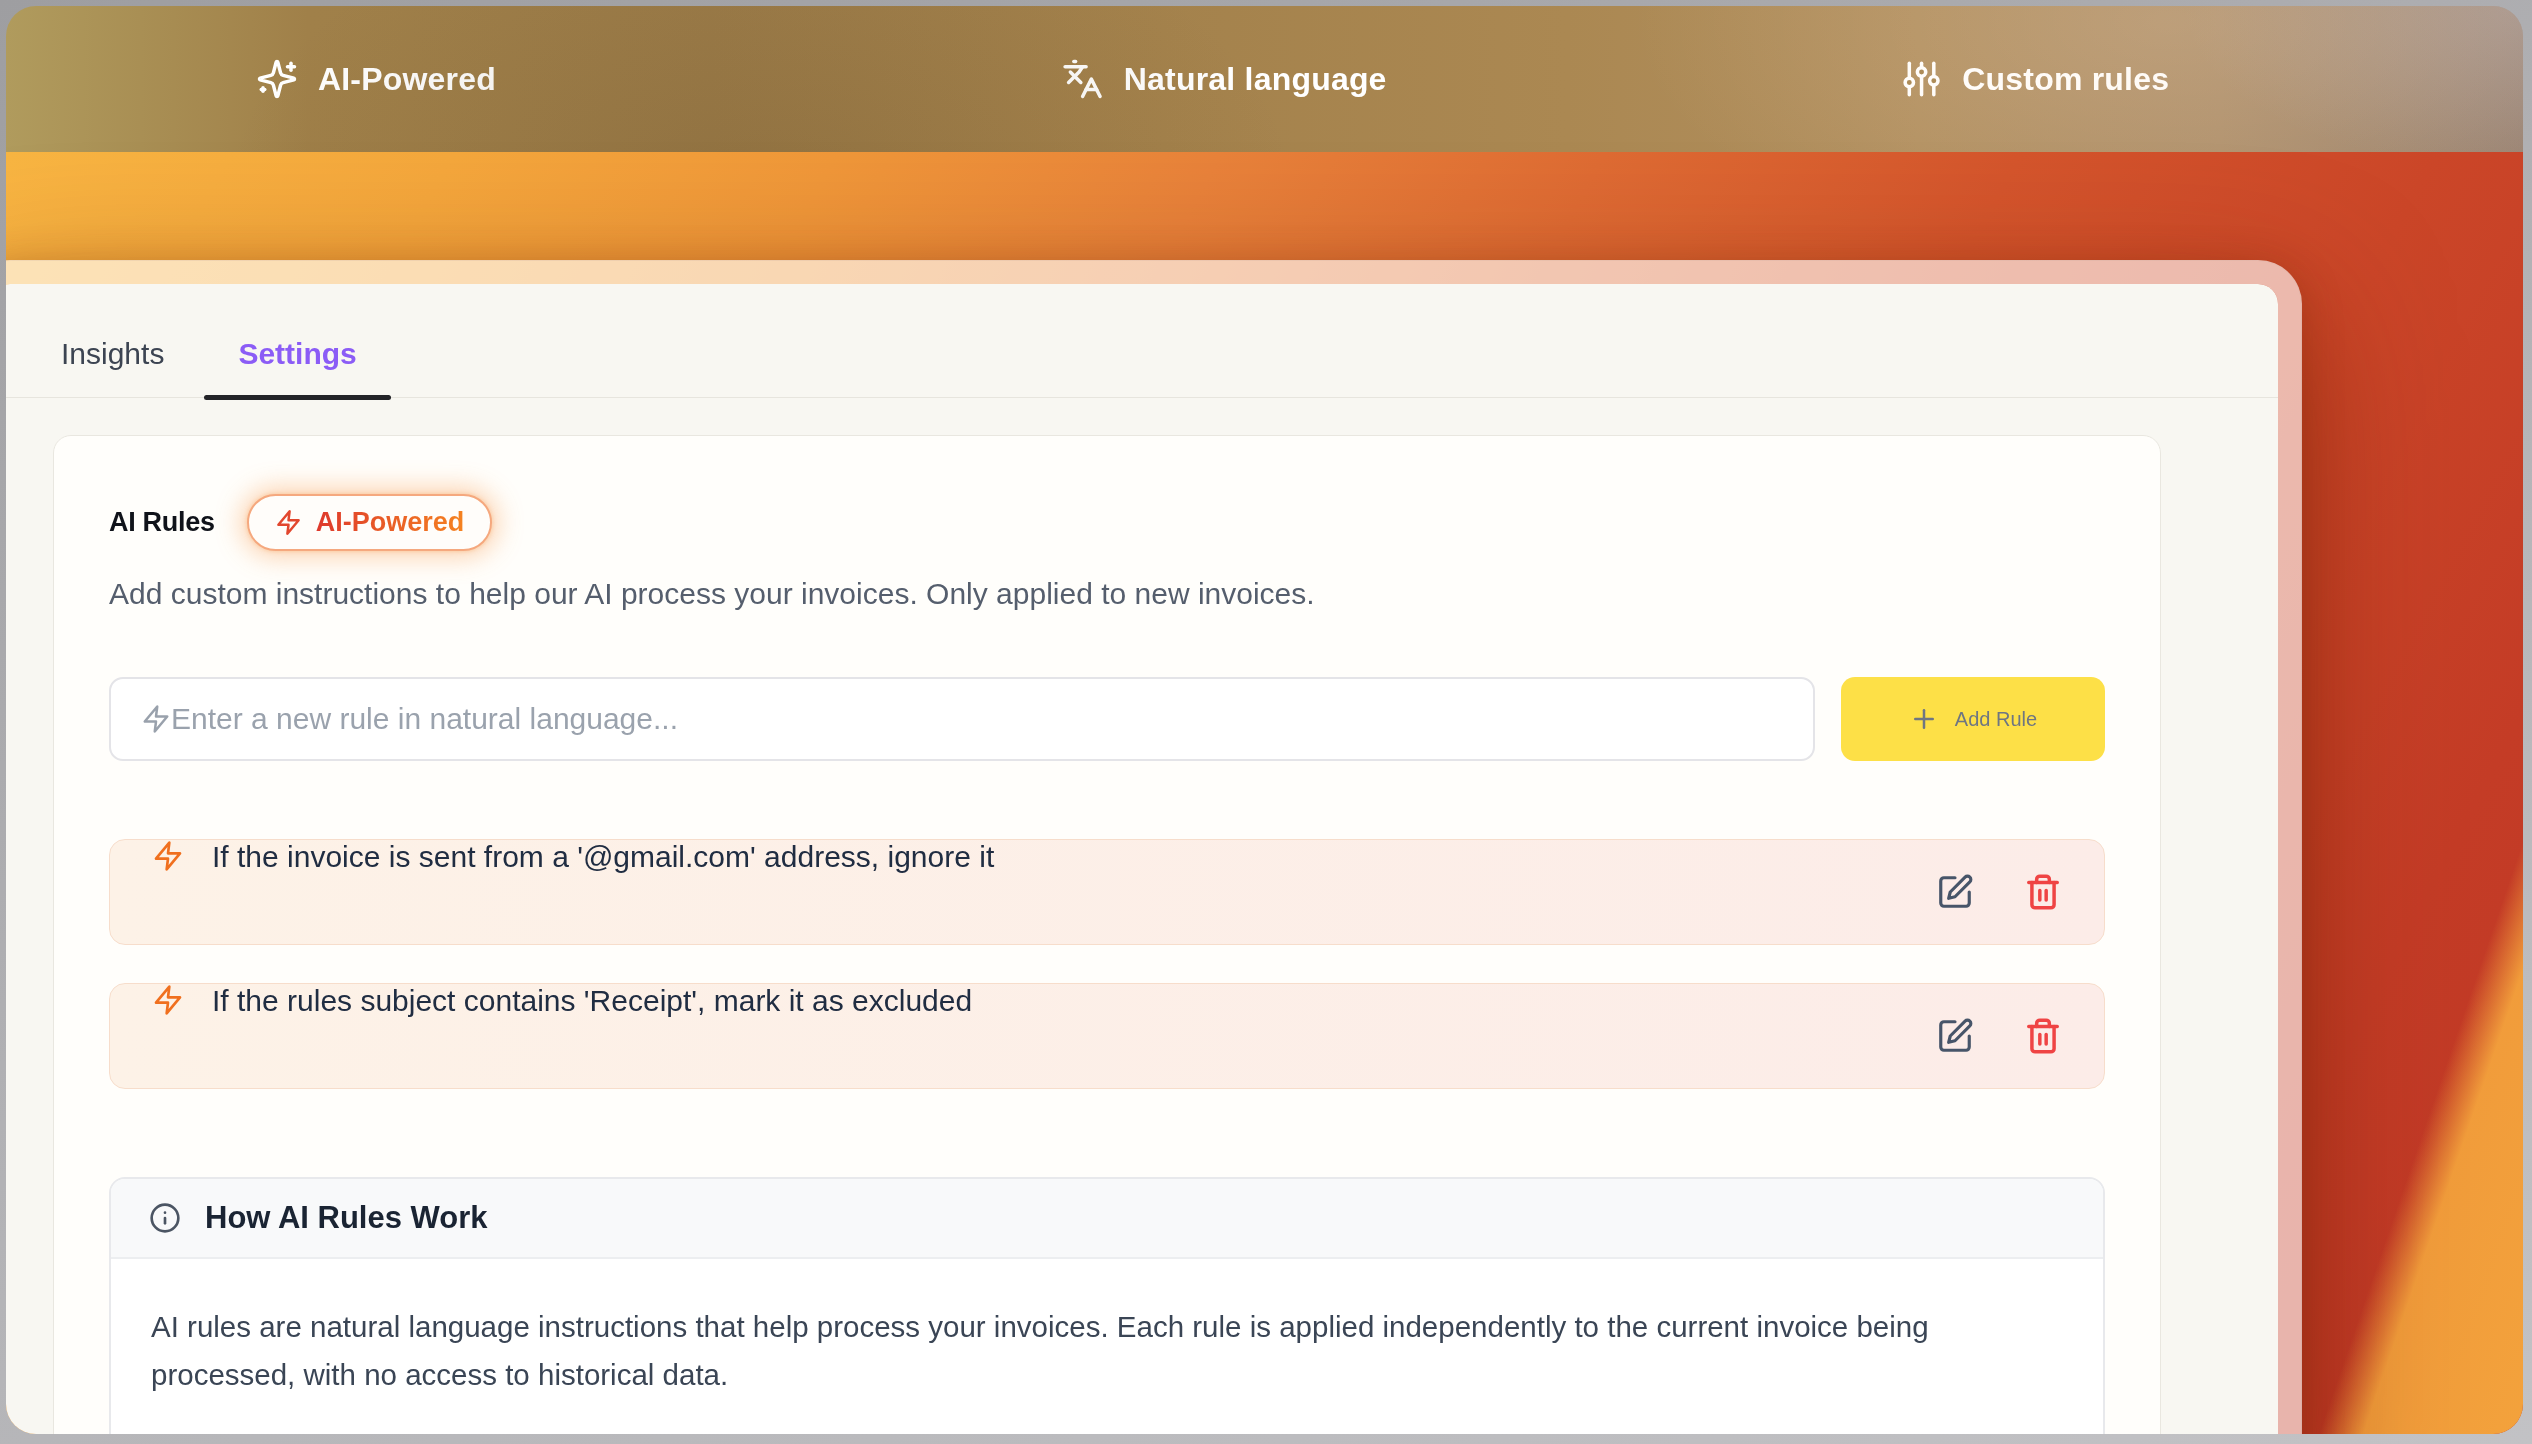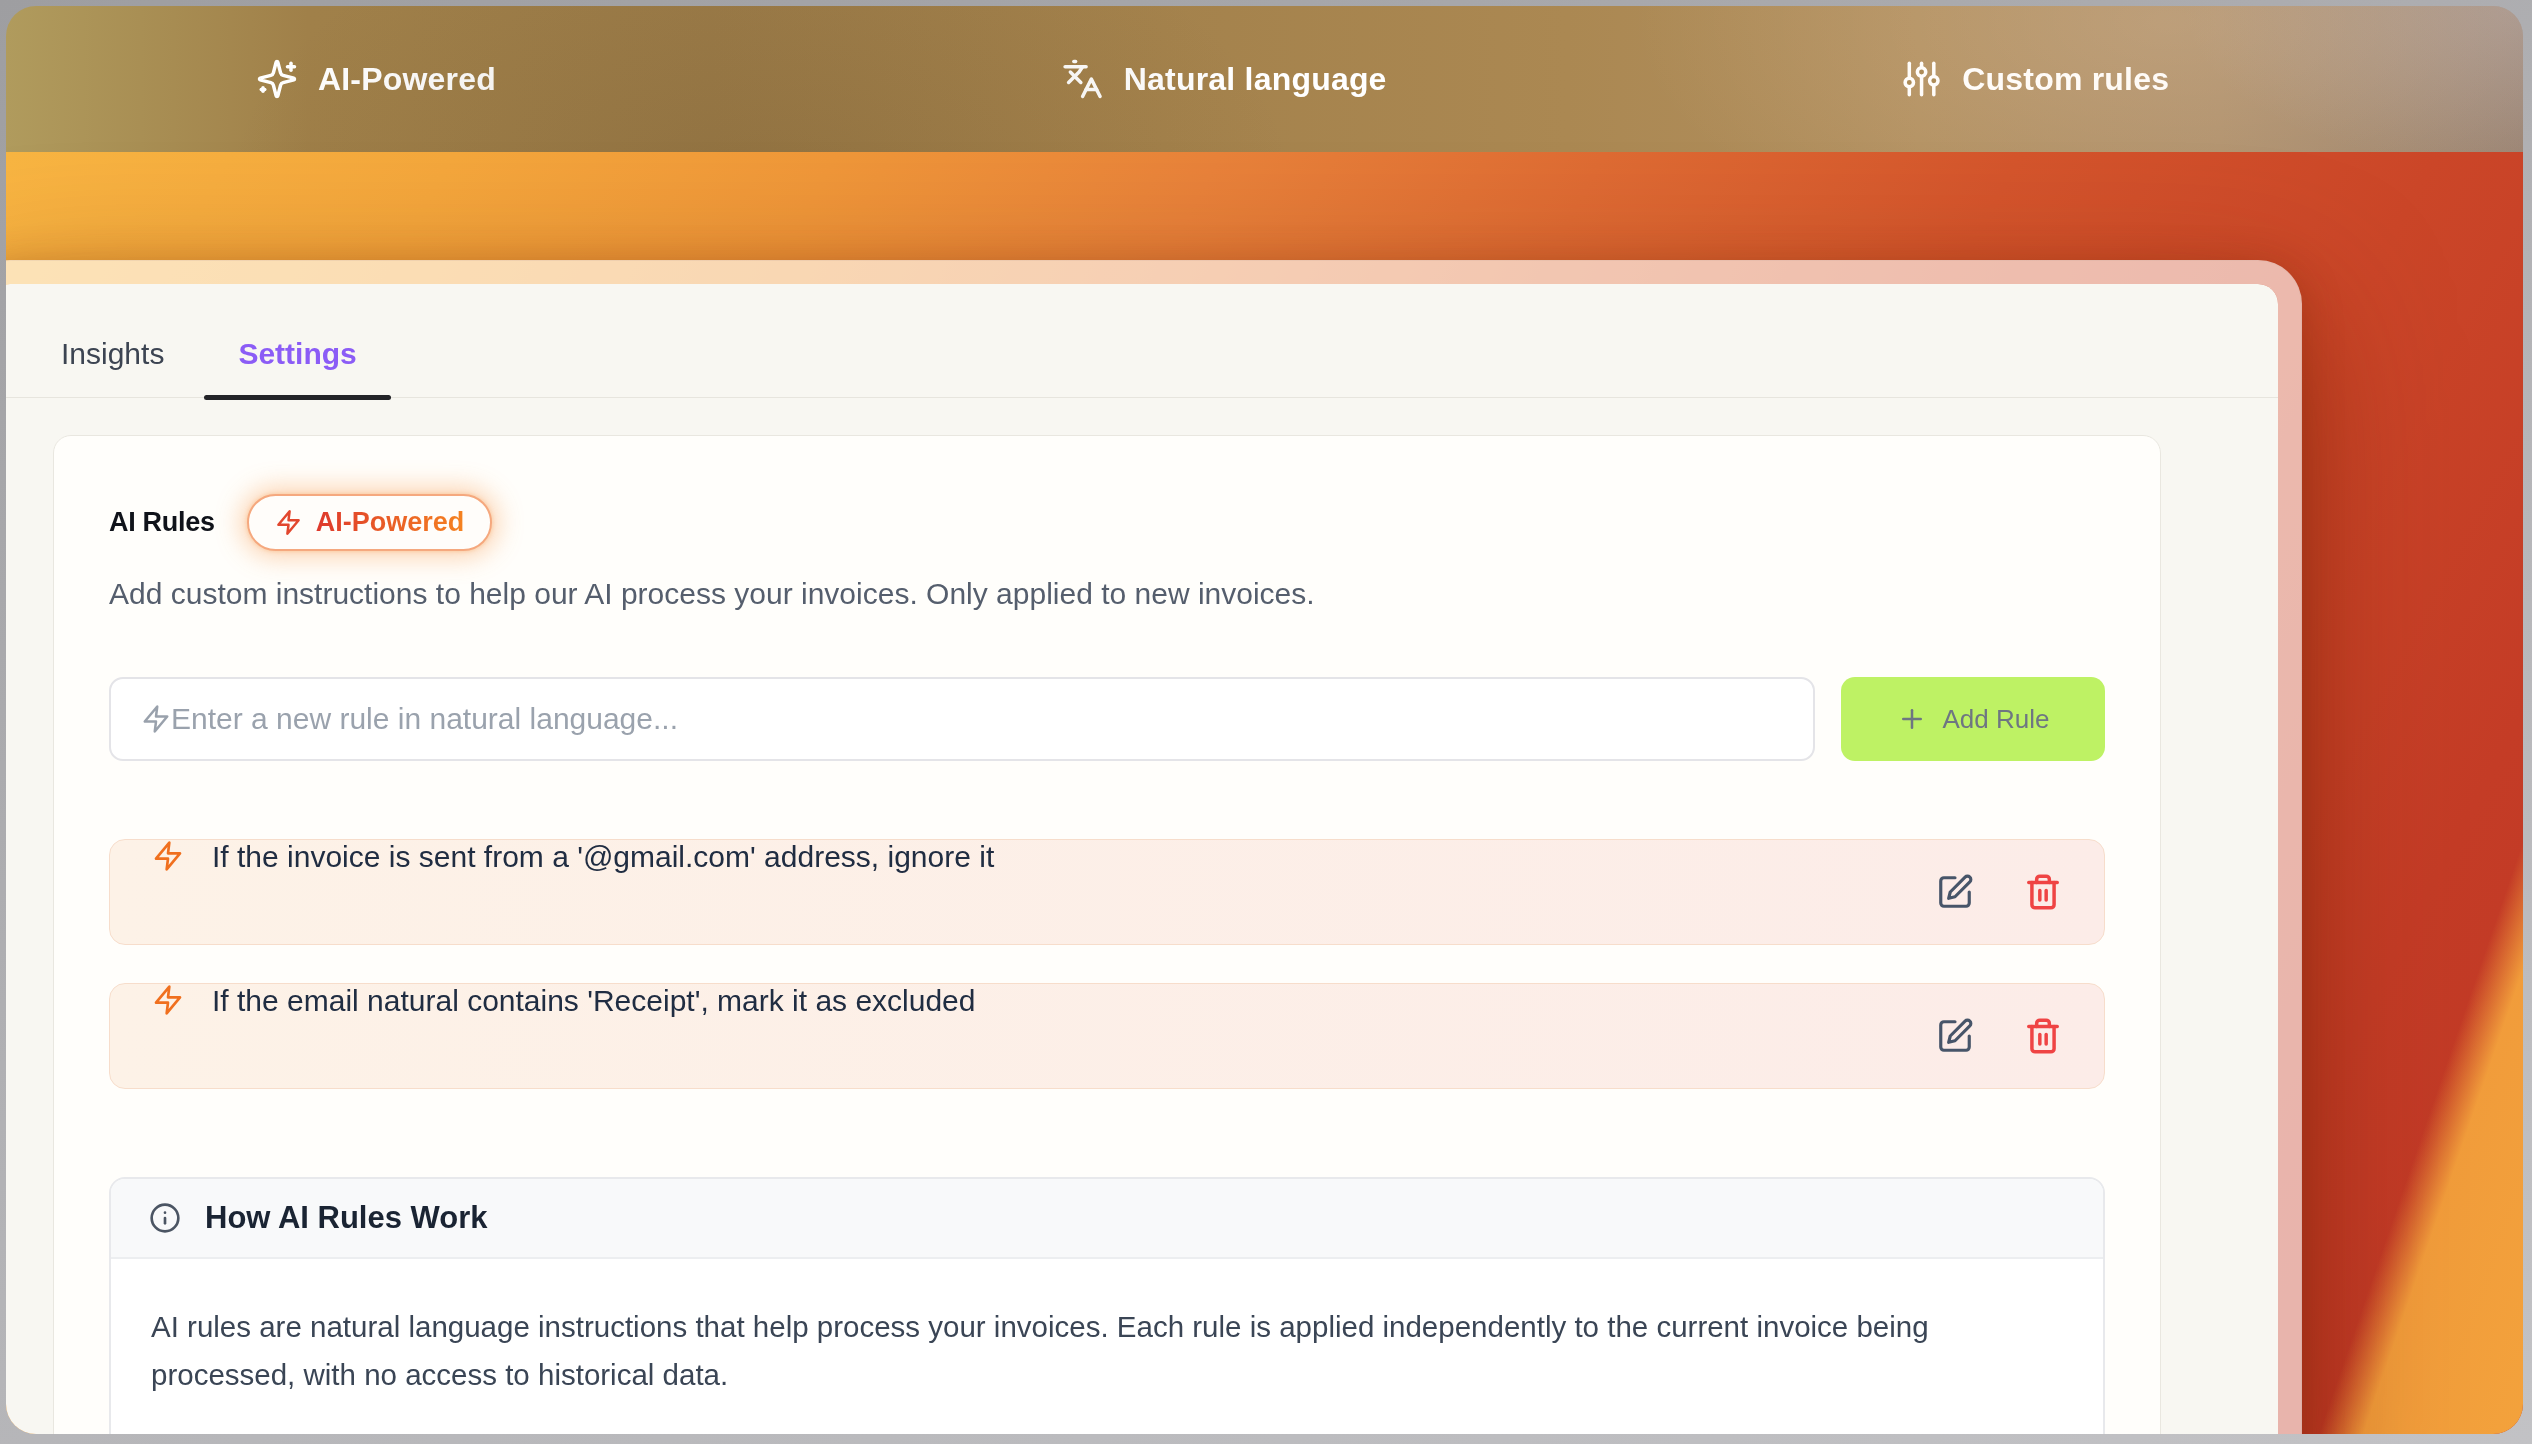--- a/index.html
+++ b/index.html
@@ -93,23 +93,23 @@
     flex:1; height:84px; background:#ffffff; border:2px solid #e4e4e8; border-radius:14px;
     display:flex; align-items:center; padding:0 30px; 
   }
   .rule-input svg { width:30px; height:30px; color:#99a1ac; flex:none; }
   .rule-input input {
     border:none; outline:none; background:transparent; width:100%;
     font-family:inherit; font-size:30px; color:#1c2330;
   }
   .rule-input input::placeholder { color:#9aa2ad; }
   .add-btn {
-    width:264px; height:84px; background:#bef264; border:none; border-radius:14px;
+    width:264px; height:84px; background:#fde047; border:none; border-radius:14px;
     display:flex; align-items:center; justify-content:center; gap:16px;
-    color:#6e7682; font-size:26px; font-weight:500; font-family:inherit; cursor:pointer;
+    color:#6e7682; font-size:20px; font-weight:500; font-family:inherit; cursor:pointer;
   }
   .add-btn svg { width:30px; height:30px; }
 
   .rules { margin-top:78px; display:flex; flex-direction:column; gap:38px; }
   .rule {
     height:106px; border-radius:16px;
     background:linear-gradient(90deg,#fdf2e7 0%,#fcece8 100%);
     border:1px solid #f7ddcb;
     display:flex; padding:0 42px; gap:28px;
   }
@@ -233,21 +233,21 @@
                     <line x1="10" y1="11" x2="10" y2="17"></line>
                     <line x1="14" y1="11" x2="14" y2="17"></line>
                   </svg>
               </button>
             </span>
           </div>
           <div class="rule">
             <svg class="rule-zap" viewBox="0 0 24 24" fill="none" stroke="currentColor" stroke-width="2" stroke-linecap="round" stroke-linejoin="round">
                 <path d="M13 2 3 14h9l-1 8 10-12h-9l1-8z"></path>
               </svg>
-            <span class="rule-text">If the email natural contains 'Receipt', mark it as excluded</span>
+            <span class="rule-text">If the rules subject contains 'Receipt', mark it as excluded</span>
             <span class="rule-actions">
               <button class="icon-btn edit-btn">
                 <svg viewBox="0 0 24 24" fill="none" stroke="currentColor" stroke-width="2" stroke-linecap="round" stroke-linejoin="round">
                     <path d="M12 3H5a2 2 0 0 0-2 2v14a2 2 0 0 0 2 2h14a2 2 0 0 0 2-2v-7"></path>
                     <path d="M18.375 2.625a2.121 2.121 0 1 1 3 3L12 15l-4 1 1-4Z"></path>
                   </svg>
               </button>
               <button class="icon-btn del-btn">
                 <svg viewBox="0 0 24 24" fill="none" stroke="currentColor" stroke-width="2.2" stroke-linecap="round" stroke-linejoin="round">
                     <path d="M3 6h18"></path>

